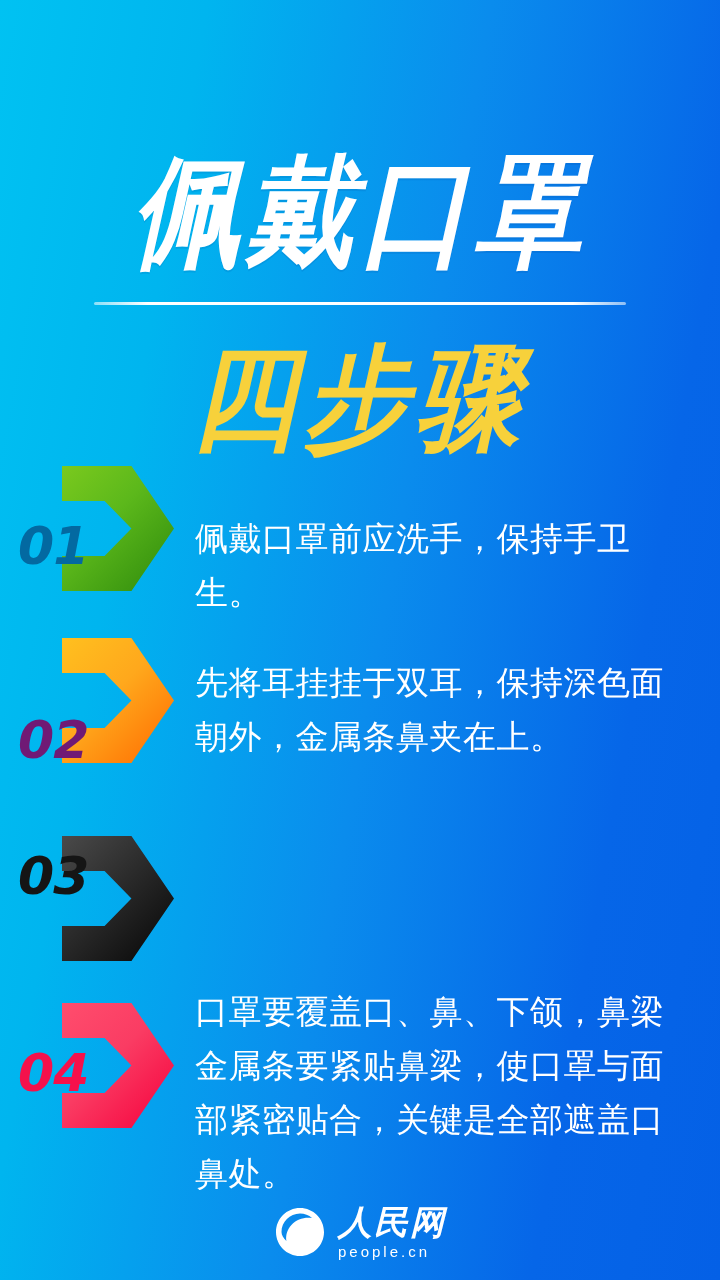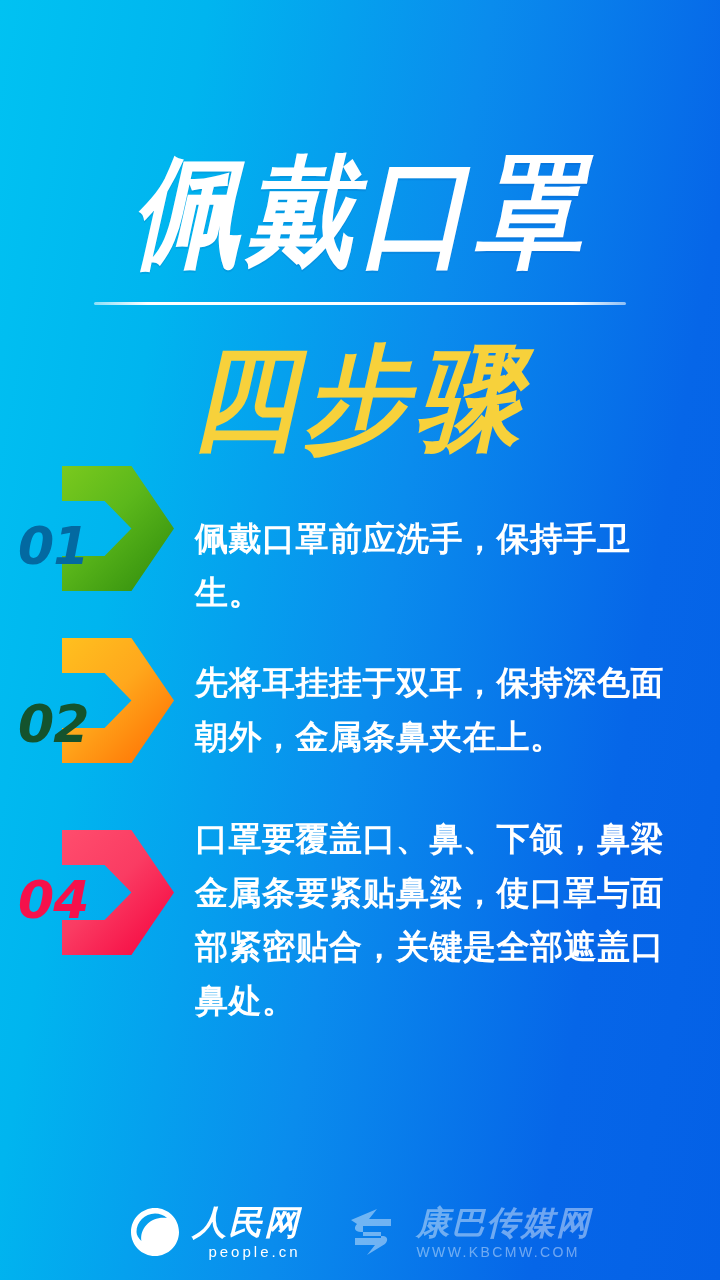--- a/index.html
+++ b/index.html
@@ -50,29 +50,29 @@
   .badge.b3 { background:linear-gradient(135deg,#4a4a4a 0%,#2b2b2b 45%,#050505 100%); }
   .badge.b4 { background:linear-gradient(135deg,#ff4d6d 0%,#fa3c63 45%,#f5003c 100%); }
 
   .badge-num {
     position:absolute; left:18px; width:130px; text-align:left;
     font-size:52px; line-height:52px; font-weight:bold; font-style:italic;
     letter-spacing:-1px;
     font-family:"DejaVu Sans","Liberation Sans",sans-serif;
   }
   .badge-num.n1 { top:54px; color:#0369a1; }
-  .badge-num.n2 { top:60px; color:#14532d; }
+  .badge-num.n2 { top:76px; color:#701a75; }
   .badge-num.n3 { top:62px; color:#151515; }
   .badge-num.n4 { top:62px; color:#f5114b; }
 
   .step-text {
     flex:1; padding-right:52px;
     color:#ffffff; font-size:33px; line-height:54px;
     font-family:"DejaVu Sans","Liberation Sans",sans-serif;
-    letter-spacing:.5px; font-weight:700;
+    letter-spacing:.5px; font-weight:400;
   }
 
   
   .s1 { margin-bottom:18px; }
   .s1 .step-text { padding-top:46px; }
   .s2 .step-text { padding-top:18px; }
   .s3 .step-text { padding-top:0px; }
   .s3 .badge-col { padding-top:48px; }
   .s4 .step-text { padding-top:0px; }
   .s4 .badge-col { padding-top:18px; }
@@ -85,21 +85,20 @@
   .people-logo { display:flex; align-items:center; gap:12px; }
   .globe-icon { width:52px; height:52px; flex:0 0 52px; }
   .people-txt { display:flex; flex-direction:column; line-height:1; }
   .people-cn-zh {
     font-size:34px; font-weight:bold; color:#ffffff; font-style:italic;
     letter-spacing:2px; font-family:"DejaVu Sans","Liberation Sans",sans-serif;
   }
   .people-cn-en {
     font-size:15px; color:#ffffff; letter-spacing:3px; margin-top:5px;
     font-family:"Liberation Sans",sans-serif;
-    text-align:right;
   }
   .kbcmw { display:flex; align-items:center; gap:12px; opacity:.42; }
   .kb-icon { width:58px; height:52px; flex:0 0 58px; }
   .kb-txt { display:flex; flex-direction:column; line-height:1; }
   .kb-zh {
     font-size:33px; font-weight:bold; color:#ffffff; font-style:italic;
     letter-spacing:2px; font-family:"DejaVu Sans","Liberation Sans",sans-serif;
   }
   .kb-en {
     font-size:14px; color:#ffffff; letter-spacing:2.4px; margin-top:6px;
@@ -129,20 +128,24 @@
 
   <div class="step s2">
     <div class="badge-col">
       <div class="badge b2"></div>
       <div class="badge-num n2">02</div>
     </div>
     <div class="step-text">先将耳挂挂于双耳，保持深色面朝外，金属条鼻夹在上。</div>
   </div>
 
   <div class="step s3">
+    <div class="badge-col">
+      <div class="badge b3"></div>
+      <div class="badge-num n3">03</div>
+    </div>
   </div>
 
   <div class="step s4">
     <div class="badge-col">
       <div class="badge b4"></div>
       <div class="badge-num n4">04</div>
     </div>
     <div class="step-text">口罩要覆盖口、鼻、下颌，鼻梁金属条要紧贴鼻梁，使口罩与面部紧密贴合，关键是全部遮盖口鼻处。</div>
   </div>
 
@@ -157,25 +160,14 @@
                C9.3 31.8 7.5 29.1 7.5 26c0-10.2 8.3-18.5 18.5-18.5z" fill="#ffffff"></path>
       <path d="M44.3 33.2c-4.3 7.4-13.4 11-22 8.2 9.4-.1 18-5.3 22-8.2z" fill="#ffffff"></path>
       <path d="M21 20.2c5.4-5.3 13.6-6.7 20.6-4 1.6 2.4 2.6 5.1 3 8-5.6-6.4-15.3-8-23.6-4z" fill="#ffffff"></path>
     </svg>
     <div class="people-txt">
       <div class="people-cn-zh">人民网</div>
       <div class="people-cn-en">people.cn</div>
     </div>
   </div>
 
-  <div class="kbcmw">
-    <svg class="kb-icon" viewBox="0 0 58 52">
-      <path d="M4 14 L30 3 L22 13 L44 13 L44 20 L16 20 L16 30 L36 30
-               C40 30 42 34 38 38 L20 49 L28 39 L8 39 L8 32 L34 32 L34 26
-               L14 26 C8 26 6 22 10 18 Z" fill="#ffffff"></path>
-    </svg>
-    <div class="kb-txt">
-      <div class="kb-zh">康巴传媒网</div>
-      <div class="kb-en">WWW.KBCMW.COM</div>
-    </div>
-  </div>
 
 </div>
 
 </body></html>

